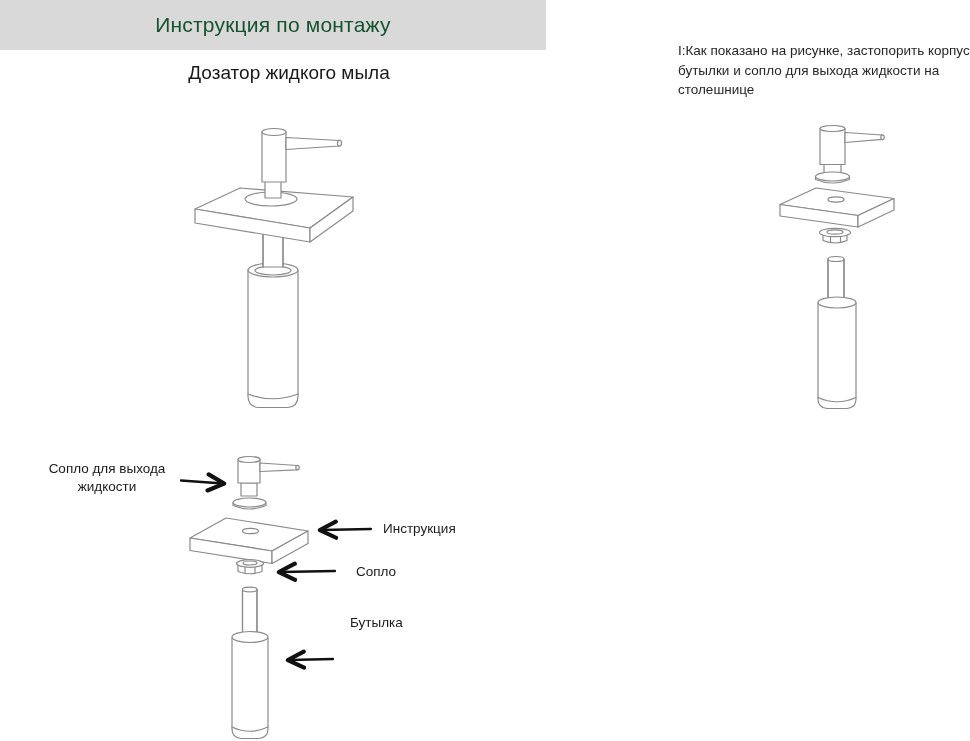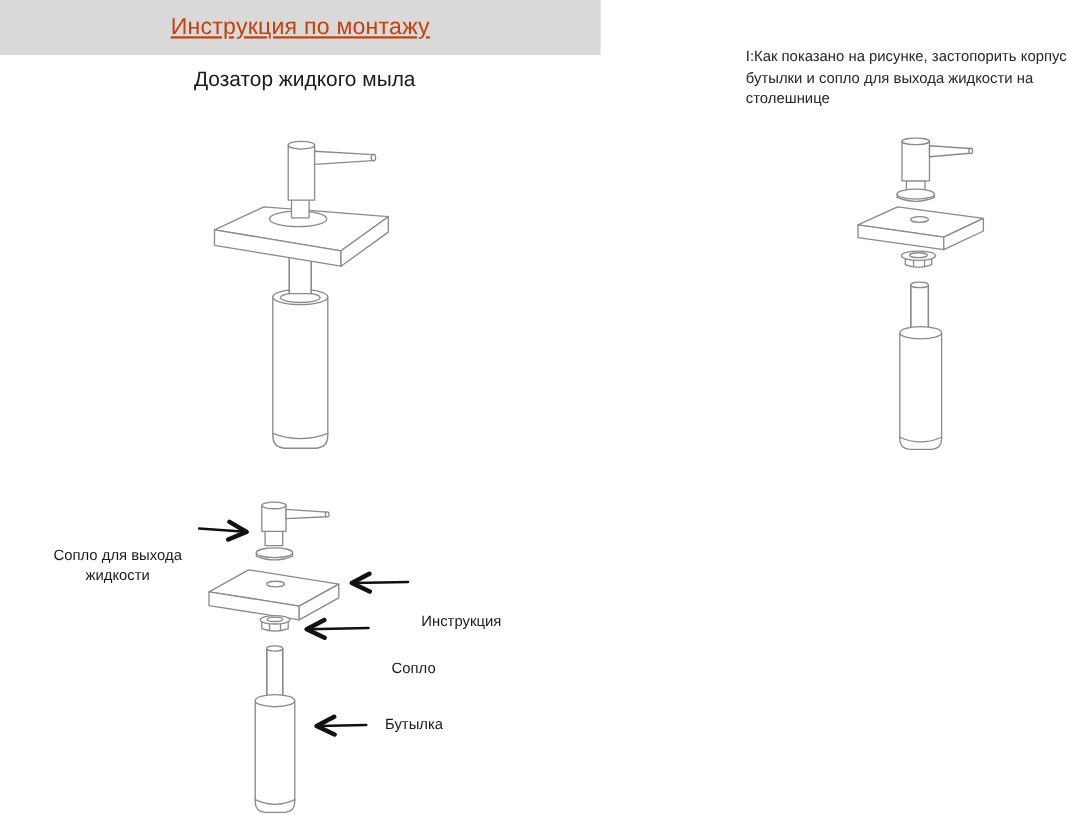--- a/index.html
+++ b/index.html
@@ -4,35 +4,35 @@
 <style>
   html,body{margin:0;padding:0;background:#ffffff;}
   .page{
     position:relative;width:970px;height:741px;overflow:hidden;background:#ffffff;
     font-family:"Liberation Sans", sans-serif;color:#1f1f1f;
   }
   .header-bar{
     position:absolute;left:0;top:0;width:546px;height:50px;background:#d9d9d9;
     display:flex;align-items:center;justify-content:center;
   }
-  .header-bar span{font-size:21px;color:#c2410c;letter-spacing:.2px;text-decoration:underline;}
+  .header-bar span{font-size:21px;color:#14532d;letter-spacing:.2px;}
   .subtitle{
-    position:absolute;left:4px;top:62px;width:546px;text-align:center;
+    position:absolute;left:16px;top:62px;width:546px;text-align:center;
     font-size:19px;color:#1a1a1a;
   }
   .step-text{
     position:absolute;left:678px;top:41px;width:294px;
     font-size:13.5px;line-height:1.45;color:#262626;
   }
   .diagram{position:absolute;}
   .dg{stroke:#8a8a8a;stroke-width:1.2;fill:none;stroke-linejoin:round;stroke-linecap:round;}
   .dgf{stroke:#8a8a8a;stroke-width:1.2;fill:#ffffff;stroke-linejoin:round;stroke-linecap:round;}
   .arrow{stroke:#111111;stroke-width:2.3;fill:none;stroke-linecap:round;}
   .part-label{
-    position:absolute;font-size:13.5px;color:#1a1a1a;white-space:nowrap;margin-top:36px;
+    position:absolute;font-size:13.5px;color:#1a1a1a;white-space:nowrap;
   }
   .part-label.wrap{white-space:normal;text-align:center;line-height:1.32;}
 </style>
 </head>
 <body>
 
 <div class="page">
 
   <div class="header-bar">
     <span>Инструкция по монтажу</span>

